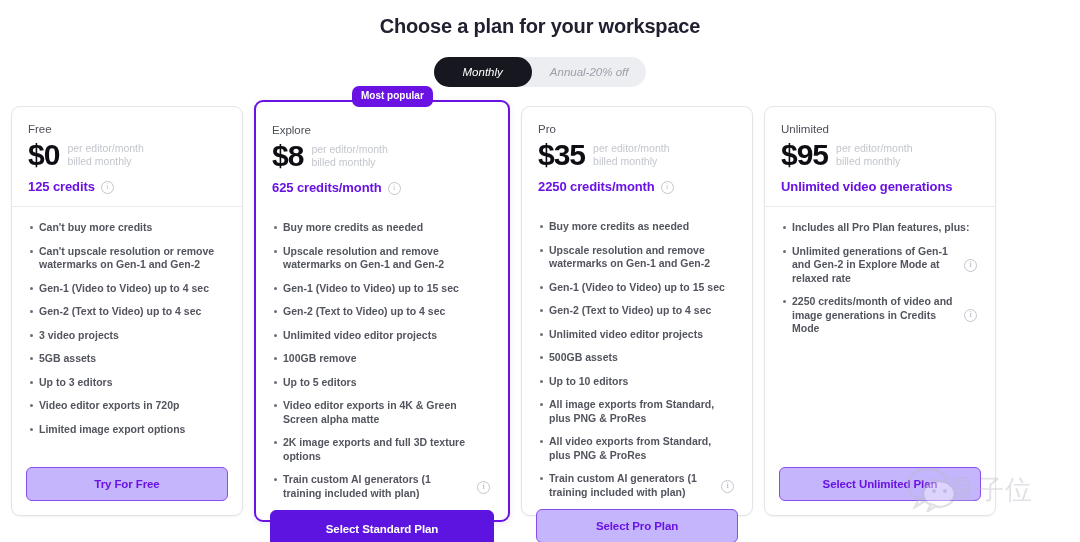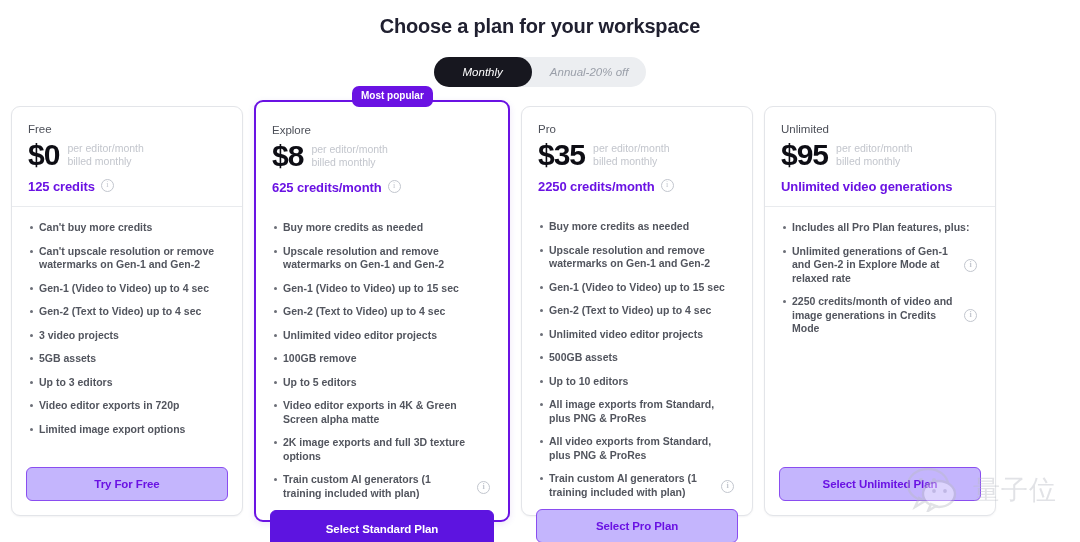--- a/index.html
+++ b/index.html
@@ -128,21 +128,21 @@
     color: #0d0d14;
   }
   .price-meta {
     padding-top: 2px;
     font-size: 10.5px;
     line-height: 13px;
     color: #c3c6cd;
   }
   .credits-row {
     display: flex;
-    align-items: flex-start;
+    align-items: flex-end;
     gap: 6px;
     margin-top: 9px;
   }
   .credits {
     font-size: 13px;
     font-weight: bold;
     color: #6a12e3;
     letter-spacing: -0.1px;
   }
 
@@ -229,21 +229,21 @@
     left: 905px;
     top: 468px;
     width: 165px;
     height: 52px;
     opacity: 0.42;
     pointer-events: none;
     z-index: 9;
   }
   .wm-text {
     position: absolute;
-    left: 68px;
+    left: 44px;
     top: 4px;
     font-size: 27px;
     color: #b9bcc4;
     font-family: "DejaVu Sans", sans-serif;
     letter-spacing: 1px;
     white-space: nowrap;
   }
 </style>
 </head>
 <body>

